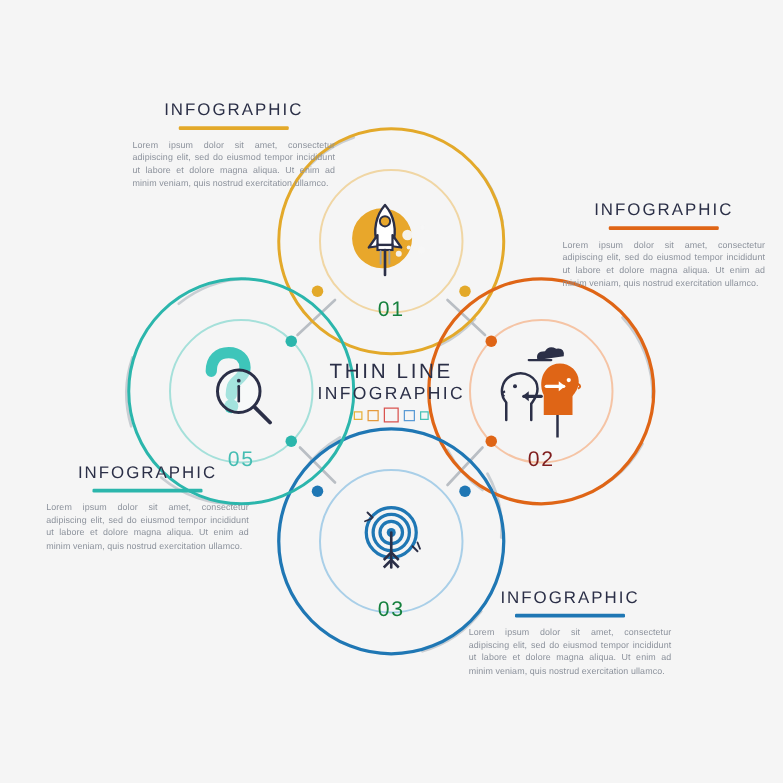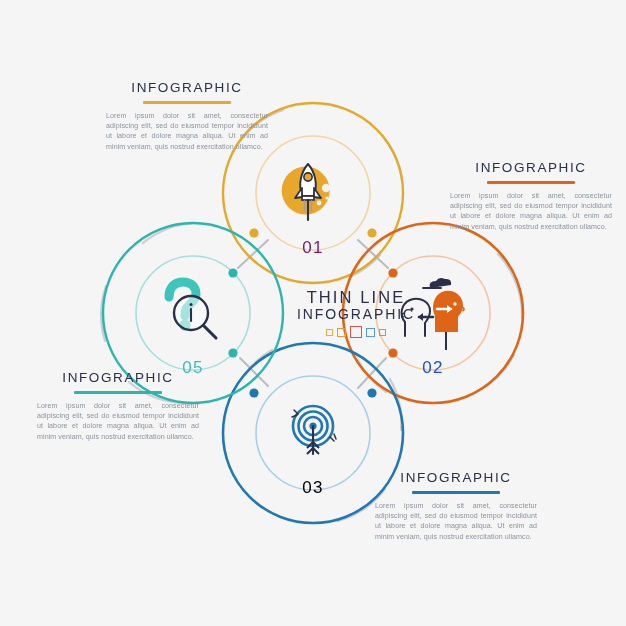--- a/index.html
+++ b/index.html
@@ -59,21 +59,20 @@
   .ta-center .bar { margin-left: auto; margin-right: auto; }
   .ta-center .body { text-align: justify; }
 
   
   #centerlogo {
     position: absolute;
     left: 253px;
     top: 288px;
     width: 120px;
     text-align: center;
-    margin-left: 43px;
   }
   #centerlogo .l1 {
     font-size: 16.5px;
     letter-spacing: 2.1px;
     color: #2b2f47;
     line-height: 18px;
   }
   #centerlogo .l2 {
     font-size: 14px;
     letter-spacing: 1.9px;
@@ -238,23 +237,23 @@
 
       <circle cx="0" cy="2" r="17" fill="#f7fbfb" fill-opacity="0.55" stroke="#2b2f47" stroke-width="2.4"></circle>
 
       <line x1="12.5" y1="14.5" x2="25" y2="27" stroke="#2b2f47" stroke-width="3.1" stroke-linecap="round"></line>
 
       <circle cx="0" cy="-6.5" r="1.5" fill="#2b2f47"></circle>
       <path d="M 0 -2 L 0 10" stroke="#2b2f47" stroke-width="2.1" stroke-linecap="round"></path>
     </g>
   </svg>
 
-  <div class="numlabel" style="left:283px; top:238px; color:#701a75;">01</div>
-  <div class="numlabel" style="left:403px; top:358px; color:#1d4ed8;">02</div>
-  <div class="numlabel" style="left:283px; top:478px; color:#000000;">03</div>
+  <div class="numlabel" style="left:283px; top:238px; color:#15803d;">01</div>
+  <div class="numlabel" style="left:403px; top:358px; color:#7f1d1d;">02</div>
+  <div class="numlabel" style="left:283px; top:478px; color:#15803d;">03</div>
   <div class="numlabel" style="left:163px; top:358px; color:#45bdb3;">05</div>
 
   <div id="centerlogo">
     <div class="l1">THIN LINE</div>
     <div class="l2">INFOGRAPHIC</div>
     <div id="squares">
         <i style="width: 7px; height: 7px; border: 1.6px solid rgb(232, 178, 58);"></i>
         <i style="width: 9px; height: 9px; border: 1.6px solid rgb(229, 154, 60);"></i>
         <i style="width: 12px; height: 12px; border: 1.6px solid rgb(217, 83, 79);"></i>
         <i style="width: 9px; height: 9px; border: 1.6px solid rgb(91, 155, 213);"></i>

